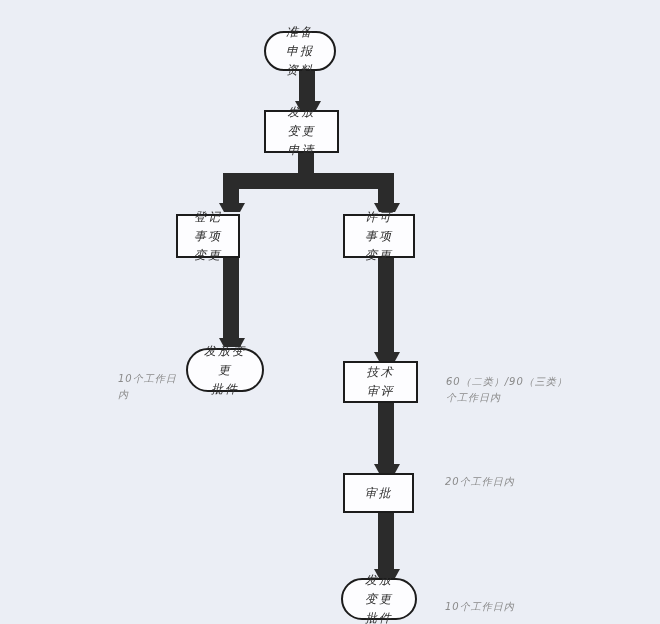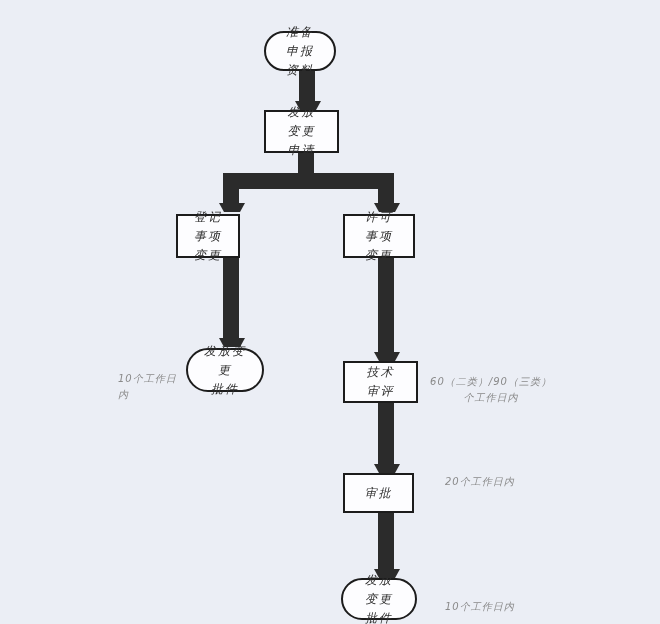--- a/index.html
+++ b/index.html
@@ -119,19 +119,19 @@
   <div class="arrowhead" style="left:358px; top:336px;"></div>
 
   <div class="vline" style="left:362px; top:387px; height:61px;"></div>
   <div class="arrowhead" style="left:358px; top:448px;"></div>
 
   <div class="vline" style="left:362px; top:497px; height:56px;"></div>
   <div class="arrowhead" style="left:358px; top:553px;"></div>
 
   <div class="annotation" style="left:94px; top:347px; width:80px;">10个工作日内</div>
 
-  <div class="annotation" style="left:406px; top:350px; width:138px;text-align:center;">60（二类）/90（三类）个工作日内</div>
+  <div class="annotation" style="left:422px; top:350px; width:138px;">60（二类）/90（三类）个工作日内</div>
 
   <div class="annotation" style="left:421px; top:450px; width:100px;">20个工作日内</div>
 
   <div class="annotation" style="left:421px; top:575px; width:100px;">10个工作日内</div>
 
 </div>
 
 </body></html>

